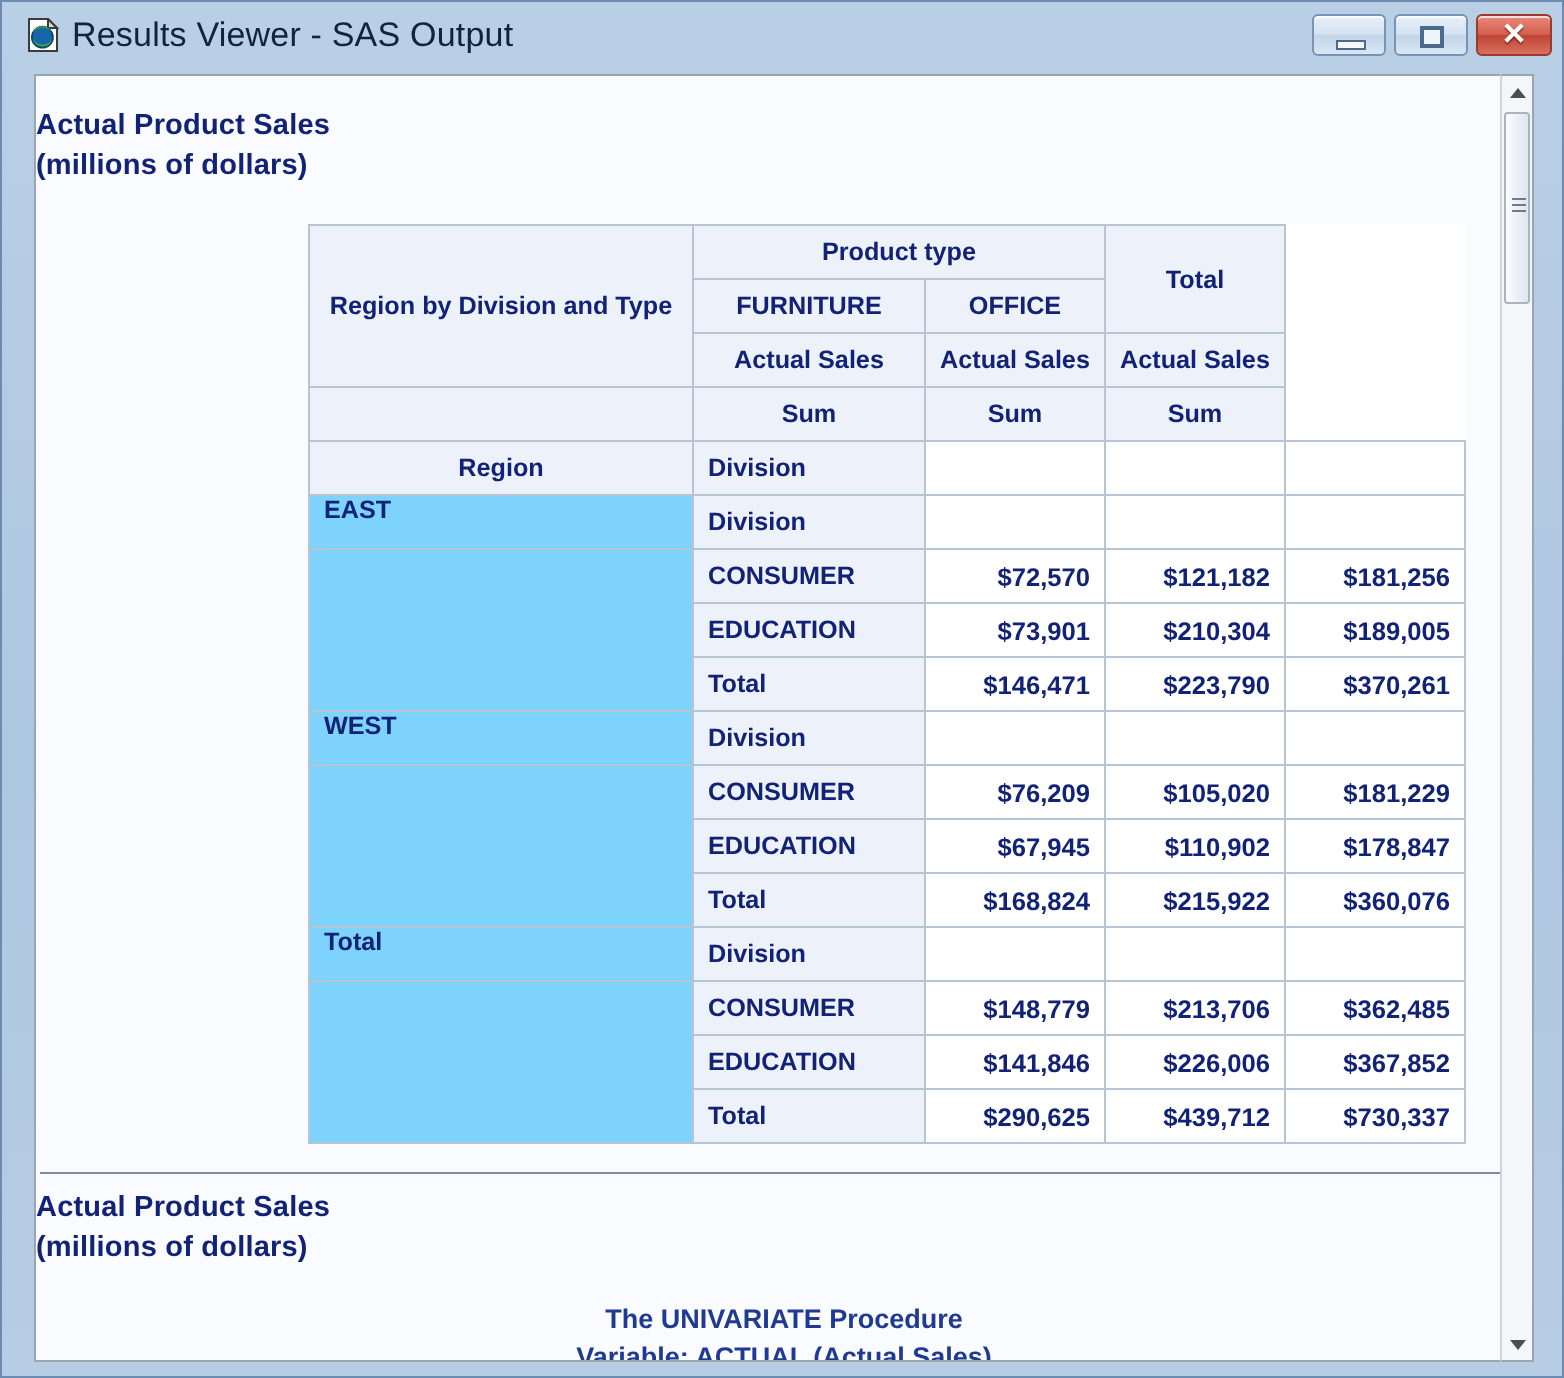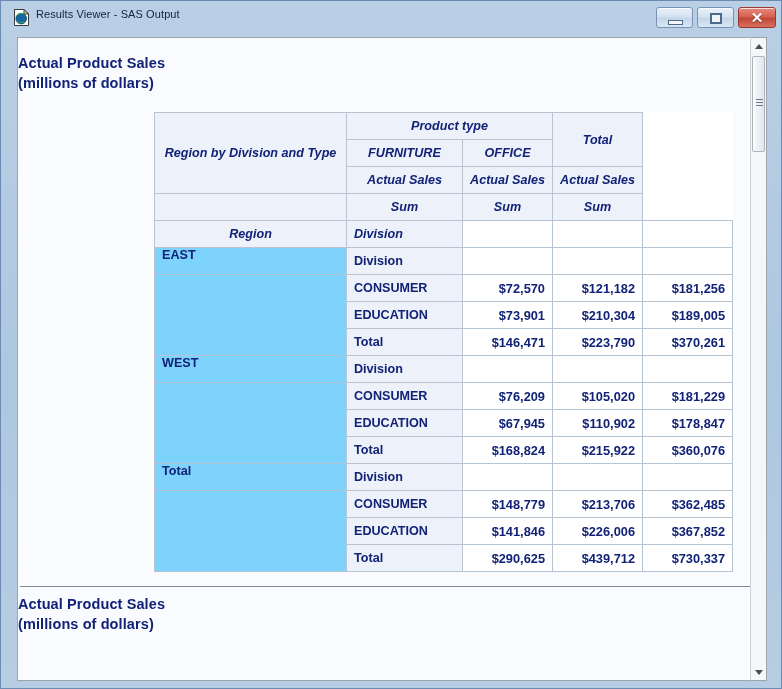--- a/index.html
+++ b/index.html
@@ -33,21 +33,21 @@
     height: 33px;
   }
   #title-icon {
     position: absolute;
     left: 12px; top: 8px;
     width: 17px; height: 17px;
   }
   #title-text {
     position: absolute;
     left: 35px; top: 7px;
-    font-size: 11px;
+    font-size: 17px;
     color: #10243b;
     letter-spacing: .1px;
     white-space: nowrap;
   }
 
   .winbtn {
     position: absolute;
     top: 6px;
     width: 37px;
     height: 21px;
@@ -189,21 +189,20 @@
     padding: 0 7px;
     height: 27px;
     color: #112277;
     font-weight: bold;
     white-space: nowrap;
     box-sizing: border-box;
   }
   #sastable th {
     background: #edf1f9;
     text-align: center;
-    font-style: italic;
   }
   th.stub-corner {
     width: 76px;
     text-align: left;
     vertical-align: middle;
   }
   th.stub-corner.wide {
     width: 192px;
     text-align: center;
   }
@@ -408,20 +407,22 @@
               <td class="num">$730,337</td>
             </tr>
           </tbody>
       </table>
 
       <div id="divider"></div>
 
       <div id="page2">
         <div class="rpt-title">Actual Product Sales</div>
         <div class="rpt-title" style="margin-top:4px;">(millions of dollars)</div>
+        <div id="proc-title">The UNIVARIATE Procedure</div>
+        <div id="proc-sub">Variable: ACTUAL (Actual Sales)</div>
       </div>
 
     </div>
   </div>
 
   <div id="scrollbar">
     <div class="sb-arrow" id="sb-up">
       <span class="sb-tri"></span>
     </div>
     <div id="sb-thumb">

